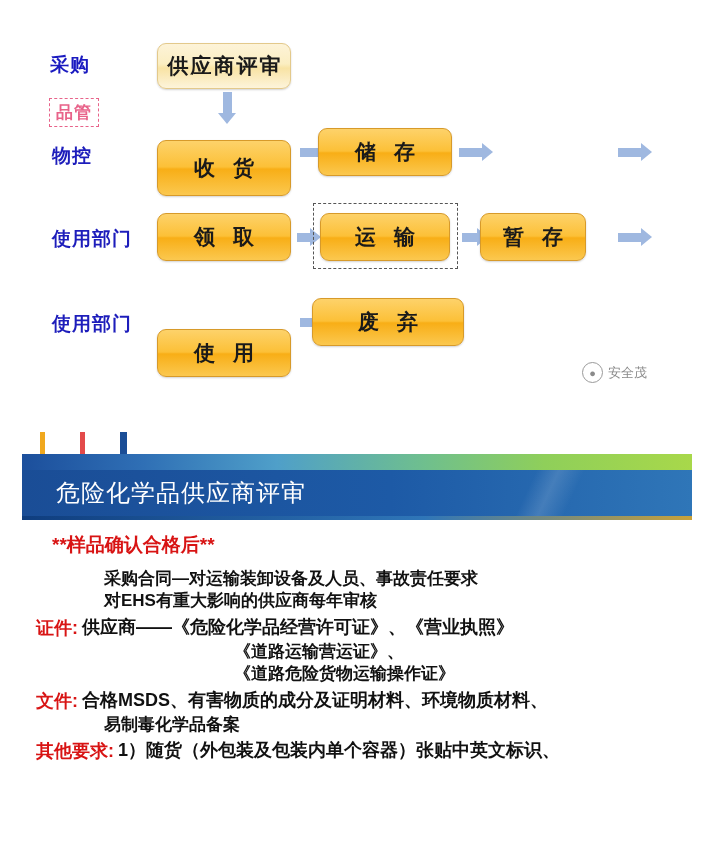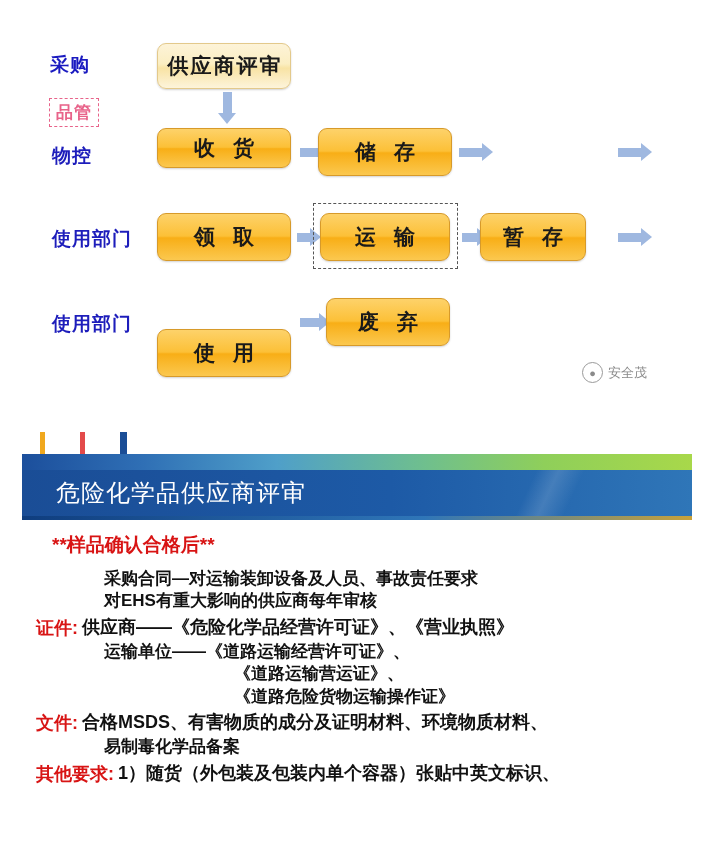--- a/index.html
+++ b/index.html
@@ -236,21 +236,21 @@
   <div class="row-label" style="left:52px; top:226px;">使用部门</div>
   <div class="row-label" style="left:52px; top:311px;">使用部门</div>
 
   <div class="node pale" style="left:157px; top:43px; width:134px; height:46px;">供应商评审</div>
 
   <div class="arrow-v" style="left:218px; top:92px; height:32px;">
     <div class="shaft" style="height:21px;"></div>
     <div class="head"></div>
   </div>
 
-  <div class="node" style="left:157px; top:128px; width:134px; height:40px;">收 货</div>
+  <div class="node" style="left:157px; top:140px; width:134px; height:56px;">收 货</div>
   <div class="arrow-h" style="left:300px; top:143px; width:34px;">
     <div class="shaft" style="width:23px;"></div>
       <div class="head"></div>
   </div>
   <div class="node" style="left:318px; top:128px; width:134px; height:48px;">储 存</div>
   <div class="arrow-h" style="left:459px; top:143px; width:34px;">
     <div class="shaft" style="width:23px;"></div>
       <div class="head"></div>
   </div>
   <div class="arrow-h" style="left:618px; top:143px; width:34px;">
@@ -273,21 +273,21 @@
   <div class="arrow-h" style="left:618px; top:228px; width:34px;">
     <div class="shaft" style="width:23px;"></div>
       <div class="head"></div>
   </div>
 
   <div class="node" style="left:157px; top:298px; width:134px; height:48px;margin-top:31px;">使 用</div>
   <div class="arrow-h" style="left:300px; top:313px; width:30px;">
     <div class="shaft" style="width:19px;"></div>
       <div class="head"></div>
   </div>
-  <div class="node" style="left:326px; top:298px; width:124px; height:48px;">废 弃</div>
+  <div class="node" style="left:312px; top:298px; width:152px; height:48px;">废 弃</div>
 
   <div class="watermark" style="left:582px; top:362px;">
     <span class="wm-circle">●</span>
     <span>安全茂</span>
   </div>
 </div>
 
 <div id="slide">
   <div class="slide-inner">
 
@@ -309,21 +309,20 @@
 
       <div class="sample-line">**样品确认合格后**</div>
 
       <div class="sub indent4">采购合同—对运输装卸设备及人员、事故责任要求</div>
       <div class="sub indent4">对EHS有重大影响的供应商每年审核</div>
 
       <div class="kv" style="margin-top:3px;">
         <div class="k">证件:</div>
         <div class="v">供应商——《危险化学品经营许可证》、《营业执照》</div>
       </div>
-      <div class="sub indent4">运输单位——《道路运输经营许可证》、</div>
       <div class="sub indent3">《道路运输营运证》、</div>
       <div class="sub indent3">《道路危险货物运输操作证》</div>
 
       <div class="kv" style="margin-top:3px;">
         <div class="k">文件:</div>
         <div class="v">合格MSDS、有害物质的成分及证明材料、环境物质材料、</div>
       </div>
       <div class="sub indent4">易制毒化学品备案</div>
 
       <div class="kv" style="margin-top:3px;">

